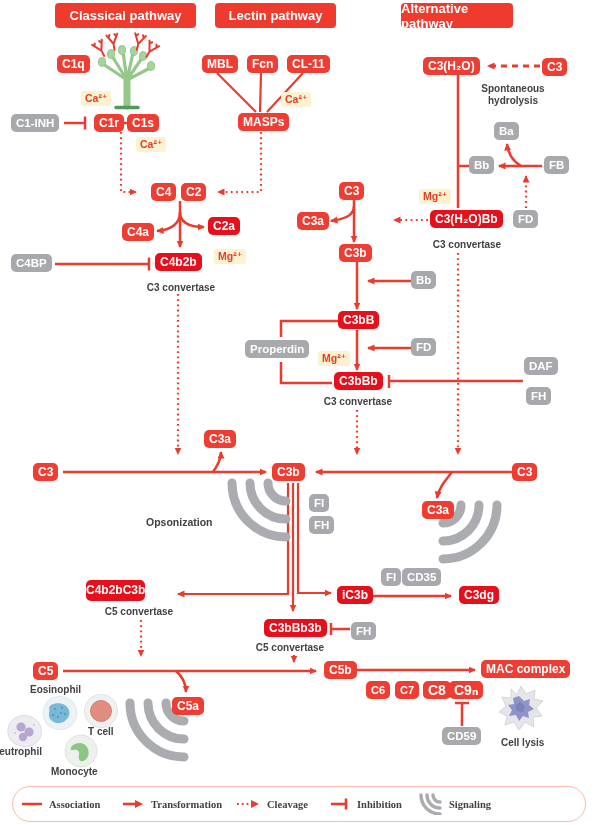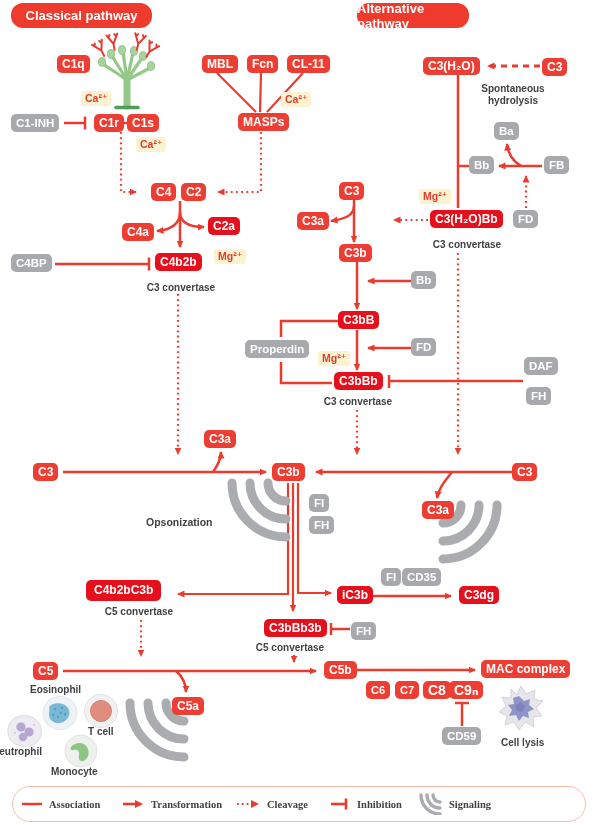--- a/index.html
+++ b/index.html
@@ -1,21 +1,21 @@
 <!DOCTYPE html>
 <html><head>
 <meta charset="utf-8">
 <style>
   html,body{margin:0;padding:0;background:#fff;}
   #stage{position:relative;width:600px;height:825px;background:#fff;overflow:hidden;
          font-family:"Liberation Sans","DejaVu Sans",sans-serif;}
   svg.layer{position:absolute;left:0;top:0;pointer-events:none;}
   .hdr{position:absolute;background:#ee3b2e;color:#fff;font-weight:bold;font-size:13px;
-       border-radius:12px;display:flex;align-items:center;justify-content:center;
-       height:25px;box-sizing:border-box;}
+       border-radius:4px;display:flex;align-items:center;justify-content:center;
+       height:25px;box-sizing:border-box;margin-left:44px;}
   .node{position:absolute;background:#ee3e33;color:#fff;font-weight:bold;font-size:12px;
         border-radius:5px;padding:2.5px 5px;line-height:13px;white-space:nowrap;}
   .node.dark{background:#e6101c;}
   .node.gray{background:#a7a9ac;font-size:11.5px;}
   .ion{position:absolute;background:#fbf3cf;color:#e8392e;font-weight:bold;font-size:10.5px;
        border-radius:3px;padding:2px 4px;line-height:11px;white-space:nowrap;}
   .lbl{position:absolute;color:#414042;font-weight:600;font-size:10px;line-height:12px;
        white-space:pre-line;}
   .lbl.ctr{text-align:center;}
   .legend-box{position:absolute;left:12px;top:786px;width:574px;height:36px;
@@ -167,20 +167,21 @@
       </g>
       <g transform="translate(521,708)">
         <path d="M0,-22 L5,-14 L14,-18 L13,-9 L22,-7 L15,0 L21,8 L12,9 L13,19 L4,14 L-2,22 L-7,14 L-16,17 L-14,8 L-22,4 L-15,-2 L-19,-11 L-10,-10 L-10,-19 L-4,-13 Z" fill="#e6e6ea" stroke="#d4d4da" stroke-width="1"></path>
         <path d="M-2,-12 L3,-7 L9,-9 L8,-3 L13,1 L7,4 L8,10 L2,8 L-2,13 L-5,7 L-12,8 L-9,2 L-13,-3 L-7,-4 L-8,-10 Z" fill="#8e93c8"></path>
         <path d="M-1,-6 L4,-2 L2,4 L-4,3 L-6,-2 Z" fill="#7d82bd"></path>
       </g>
     </g>
   </svg>
 
   <div class="hdr" style="left:11px;top:3px;width:141px">Classical pathway</div>
+  <div class="hdr" style="left:171px;top:3px;width:121px">Lectin pathway</div>
   <div class="hdr" style="left:357px;top:3px;width:112px">Alternative pathway</div>
 
   <div class="node" style="left:57px;top:55px">C1q</div>
   <div class="node" style="left:94px;top:114px">C1r</div>
   <div class="node" style="left:127px;top:114px">C1s</div>
   <div class="node" style="left:151px;top:183px">C4</div>
   <div class="node" style="left:181px;top:183px">C2</div>
   <div class="node" style="left:122px;top:223px">C4a</div>
   <div class="node dark" style="left:208px;top:217px">C2a</div>
   <div class="node dark" style="left:155px;top:253px">C4b2b</div>
@@ -194,21 +195,21 @@
   <div class="node dark" style="left:338px;top:311px">C3bB</div>
   <div class="node dark" style="left:334px;top:372px">C3bBb</div>
   <div class="node" style="left:423px;top:57px">C3(H₂O)</div>
   <div class="node" style="left:542px;top:58px">C3</div>
   <div class="node dark" style="left:430px;top:210px">C3(H₂O)Bb</div>
   <div class="node" style="left:33px;top:463px">C3</div>
   <div class="node" style="left:204px;top:430px">C3a</div>
   <div class="node" style="left:272px;top:463px">C3b</div>
   <div class="node" style="left:512px;top:463px">C3</div>
   <div class="node" style="left:422px;top:501px">C3a</div>
-  <div class="node dark" style="left:86px;top:580px;padding:4px 8px">C4b2bC3b</div>
+  <div class="node dark" style="left:86px;top:580px;padding:4px 0">C4b2bC3b</div>
   <div class="node dark" style="left:337px;top:586px">iC3b</div>
   <div class="node dark" style="left:459px;top:586px">C3dg</div>
   <div class="node dark" style="left:264px;top:619px">C3bBb3b</div>
   <div class="node" style="left:33px;top:662px">C5</div>
   <div class="node" style="left:172px;top:697px">C5a</div>
   <div class="node" style="left:324px;top:661px">C5b</div>
   <div class="node" style="left:481px;top:660px">MAC complex</div>
   <div class="node" style="left:366px;top:681px;font-size:11px">C6</div>
   <div class="node" style="left:395px;top:681px;font-size:11px">C7</div>
   <div class="node" style="left:423px;top:681px;font-size:14px">C8</div>

